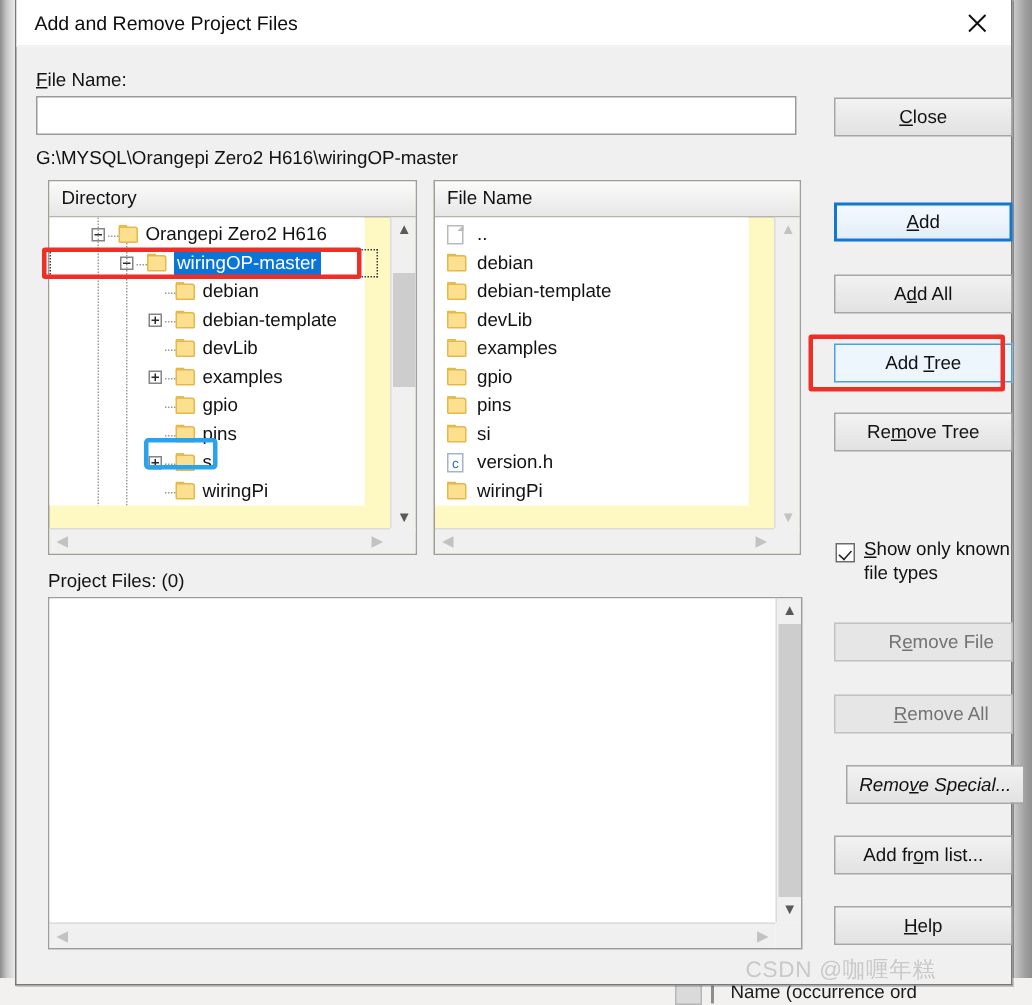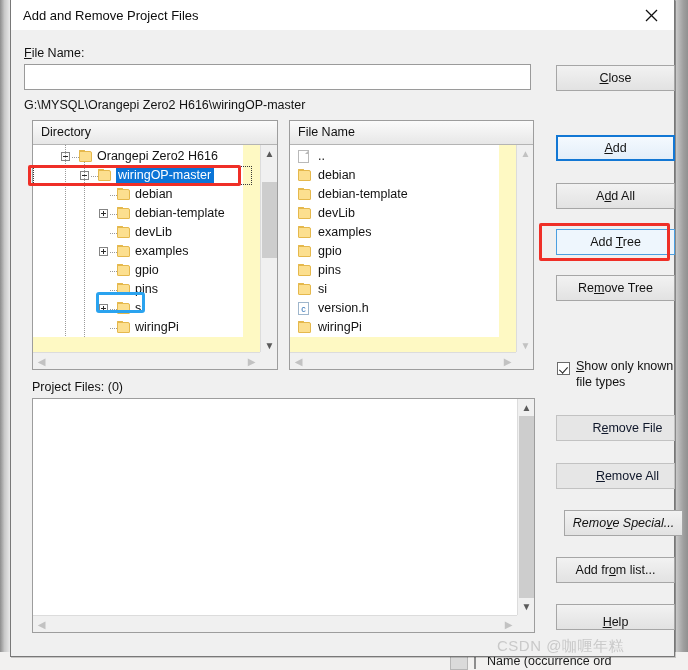--- a/index.html
+++ b/index.html
@@ -218,33 +218,33 @@
     background: linear-gradient(180deg,#f2f2f2 0%,#e2e2e2 100%);
     border: 1px solid #a6a6a6;
     font-size: 12.5px; color: #121212;
     display: flex; align-items: center; justify-content: center;
     cursor: default; white-space: nowrap;
   }
   .btn.focus {
     border: 2px solid #1277d4;
     background: linear-gradient(180deg,#f4f9fe 0%,#e3eef9 100%);
   }
-  .btn.disabled { color: #0f172a; background: #e6e6e6; border-color: #c2c2c2; padding-left: 24px; }
+  .btn.disabled { color: #737373; background: #e6e6e6; border-color: #c2c2c2; padding-left: 24px; }
   .btn u { text-decoration: underline; }
 
   #btn-close        { left: 545px; top: 65px; }
   #btn-add          { left: 545px; top: 135px; }
   #btn-addall       { left: 545px; top: 183px; }
   #btn-addtree      { left: 545px; top: 229px; background: #eef6fd; border: 1px solid #4c9fe0; }
   #btn-removetree   { left: 545px; top: 275px; }
   #btn-removefile   { left: 545px; top: 415px; }
   #btn-removeall    { left: 545px; top: 463px; }
   #btn-removespec   { left: 553px; top: 510px; font-style: italic; }
   #btn-addfromlist  { left: 545px; top: 557px; }
-  #btn-help         { left: 545px; top: 604px; align-items: flex-end; }
+  #btn-help         { left: 545px; top: 604px; }
 
   
   #chk-wrap { position: absolute; left: 546px; top: 358px; width: 125px; }
   #chk-box {
     position: absolute; left: 0; top: 4px; width: 13px; height: 13px;
     background: #fff; border: 1px solid #6b6b6b;
   }
   #chk-box::after {
     content: ""; position: absolute; left: 3px; top: 2px;
     width: 4px; height: 7px;

